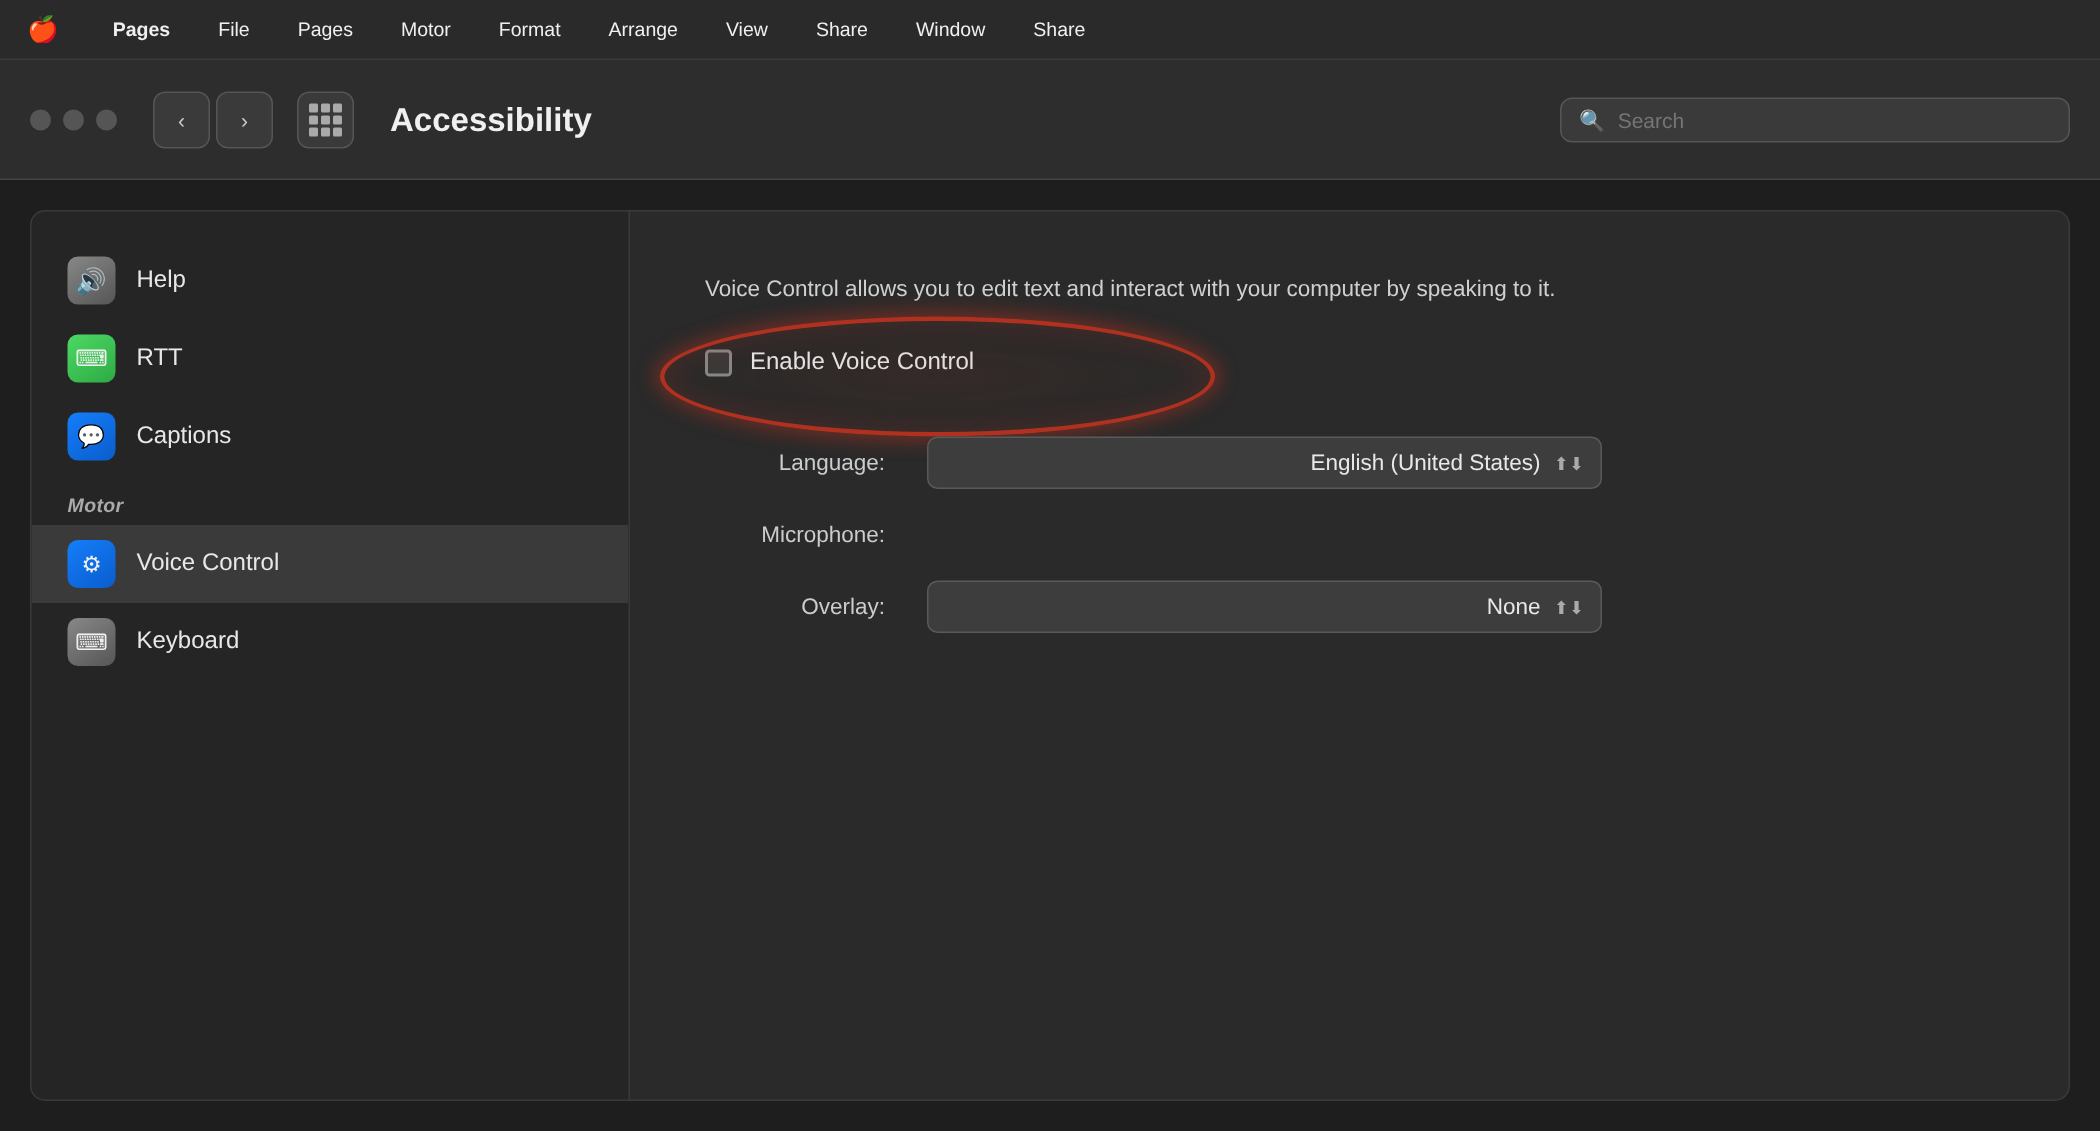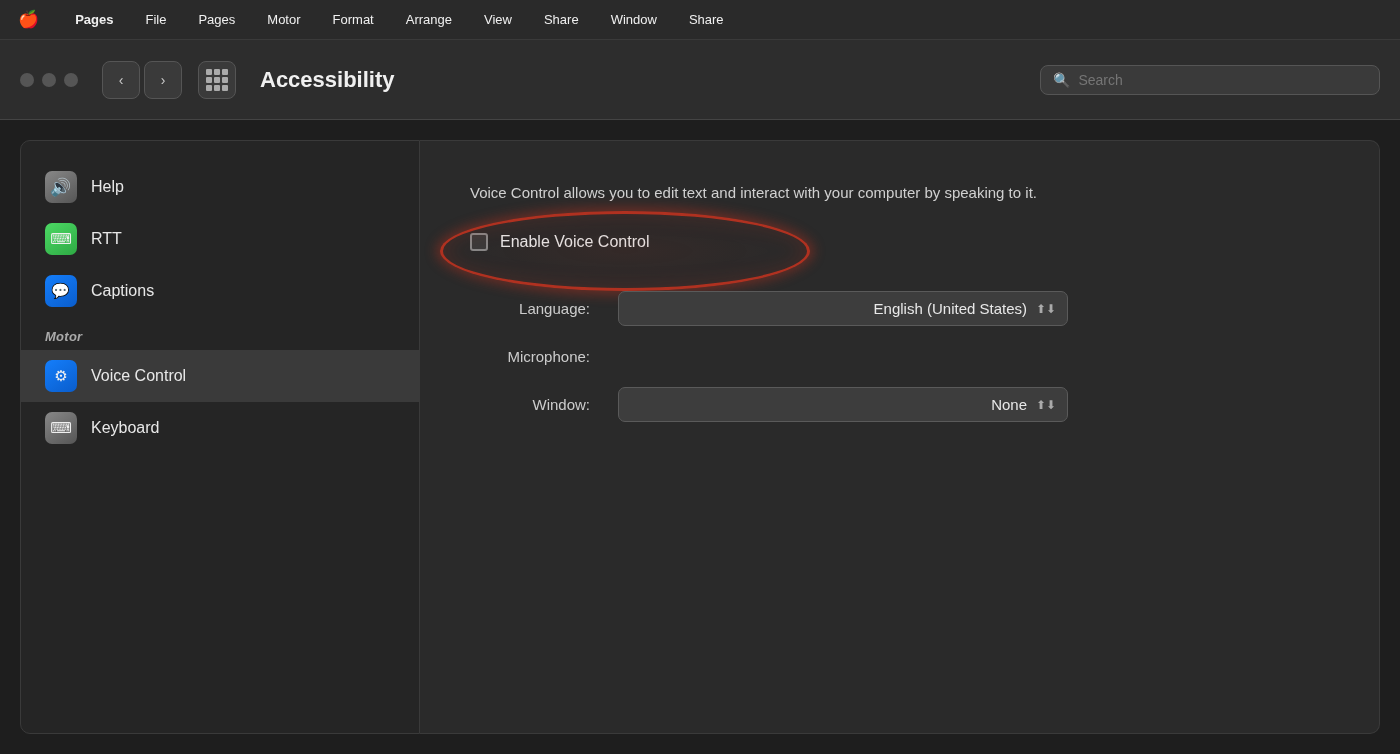--- a/index.html
+++ b/index.html
@@ -396,21 +396,21 @@
         </select>
         <span class="select-arrow">⬆⬇</span>
       </div>
     </div>
 
     <div class="settings-row">
       <span class="settings-label">Microphone:</span>
     </div>
 
     <div class="settings-row">
-      <span class="settings-label">Window:</span>
+      <span class="settings-label">Overlay:</span>
       <div class="select-wrapper">
         <select>
           <option>None</option>
           <option>Item Numbers</option>
           <option>Item Names</option>
           <option>Grid</option>
         </select>
         <span class="select-arrow">⬆⬇</span>
       </div>
     </div>

